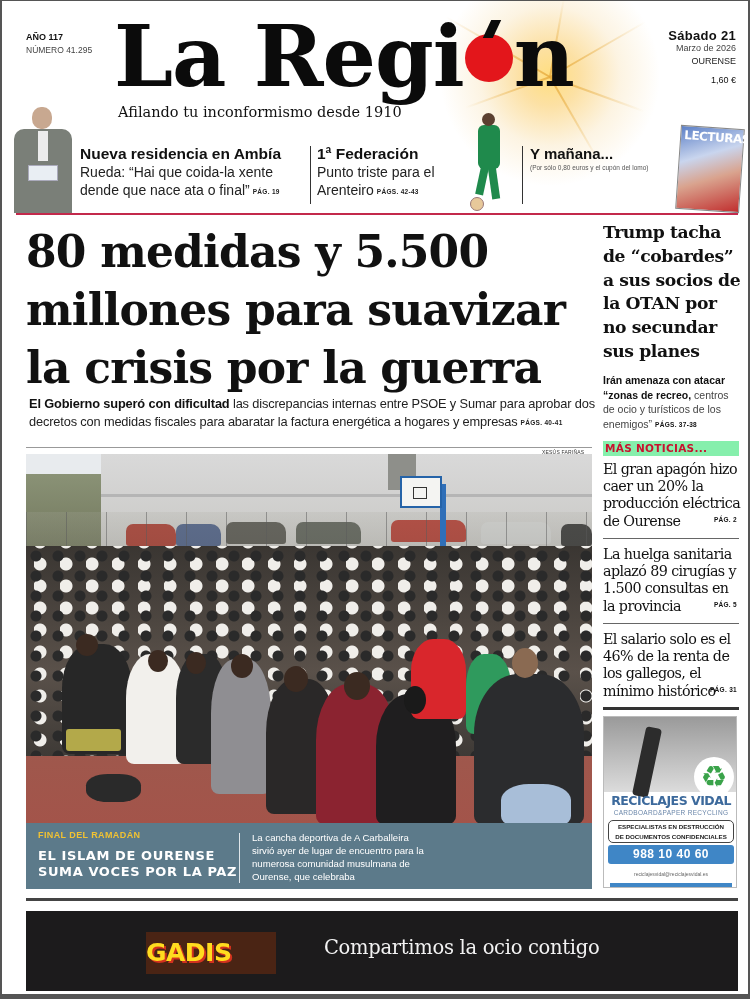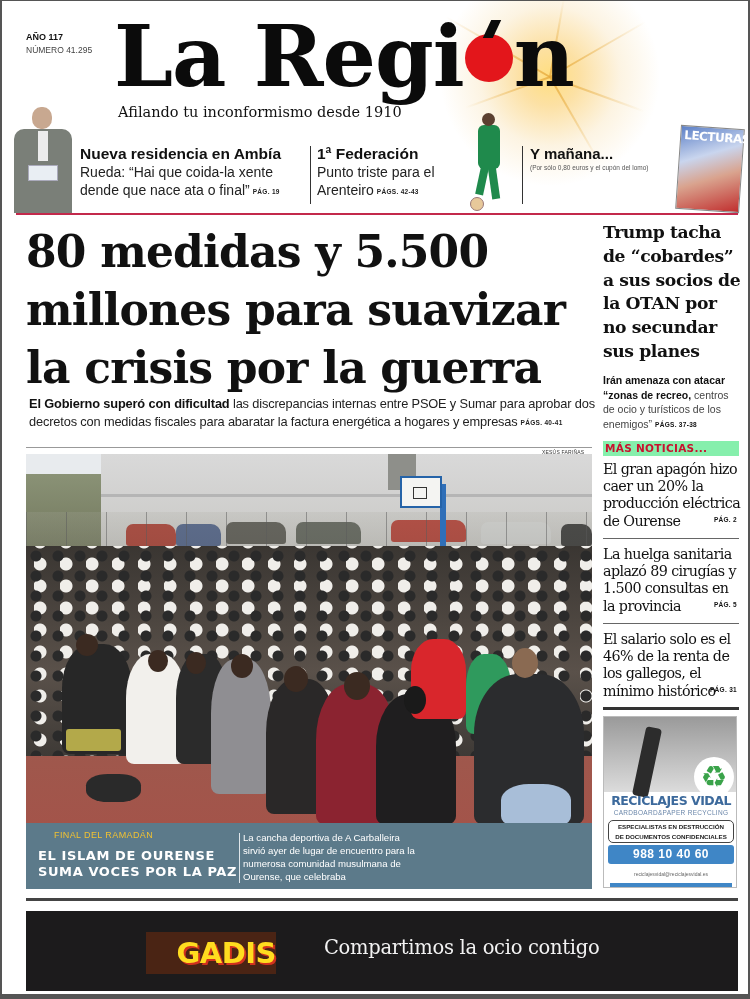--- a/index.html
+++ b/index.html
@@ -73,25 +73,25 @@
   .ph-crowd { position: absolute; left: 0; top: 92px; width: 566px; height: 210px;
     background:
       radial-gradient(circle at 10px 10px, #2a2a2a 0 5px, transparent 6px) 0 0/22px 20px,
       radial-gradient(circle at 6px 14px, #f0eeea 0 6px, transparent 7px) 8px 4px/26px 22px,
       linear-gradient(180deg, #3a3632, #5a514a 60%, #3e3a36); }
   .ph-person { position: absolute; border-radius: 40% 40% 8px 8px; }
   .ph-head { position: absolute; border-radius: 50%; background: #3b2a21; }
 
   
   .caption { position: absolute; left: 24px; top: 822px; width: 566px; height: 66px; background: #5c7a8a; color: #fff; }
-  .cap-kicker { position: absolute; left: 28px; top: 7px; font-size: 9px; font-weight: normal; color: #f1c232; letter-spacing: 0.4px; }
+  .cap-kicker { position: absolute; left: 12px; top: 7px; font-size: 9px; font-weight: bold; color: #f1c232; letter-spacing: 0.4px; }
   .cap-title { position: absolute; left: 12px; top: 25px; width: 200px; font-family: "DejaVu Sans", sans-serif; font-weight: bold; font-size: 13px; line-height: 16px; letter-spacing: 0.6px; color: #fff; }
   .cap-sep { position: absolute; left: 213px; top: 10px; width: 1px; height: 50px; background: #dfe6ea; }
   .cap-col { position: absolute; top: 8px; font-size: 9.6px; line-height: 13px; color: #fff; }
-  .cap-col1 { left: 217px; width: 180px; }
+  .cap-col1 { left: 226px; width: 180px; }
   .cap-col2 { left: 409px; width: 152px; }
   .cap-pag { font-weight: bold; font-size: 8px; float: right; margin-top: 2px; }
 
   
   .side-head { position: absolute; left: 601px; top: 220px; width: 140px; font-family: "DejaVu Serif", serif; font-weight: bold; font-size: 17.2px; line-height: 23.8px; letter-spacing: -0.4px; color: #111; }
   .side-deck { position: absolute; left: 601px; top: 372px; width: 140px; font-size: 10.5px; line-height: 14.5px; color: #444; }
   .side-deck b { color: #111; }
   .side-deck .pag { font-size: 6.5px; color: #111; }
   .mas-bar { position: absolute; left: 601px; top: 440px; width: 136px; height: 15px; background: #86efac; }
   .mas-label { position: absolute; left: 2px; top: 1px; font-family: "DejaVu Sans", sans-serif; font-weight: bold; font-size: 10.5px; color: #c8102e; letter-spacing: 0.3px; }
@@ -110,21 +110,21 @@
   .ad-box { position: absolute; left: 4px; top: 103px; width: 126px; height: 23px; border: 1px solid #444; border-radius: 5px; text-align: center; font-size: 6.2px; line-height: 10px; font-weight: bold; color: #222; padding-top: 1px; }
   .ad-phone { position: absolute; left: 4px; top: 128px; width: 126px; height: 19px; background: #3f86c6; border-radius: 3px; text-align: center; font-weight: bold; font-size: 12px; line-height: 19px; color: #fff; letter-spacing: 0.5px; }
   .ad-email { position: absolute; left: 0; top: 154px; width: 134px; text-align: center; font-size: 5px; color: #666; }
   .ad-foot { position: absolute; left: 6px; top: 166px; width: 122px; height: 4px; background: #3f86c6; }
 
   .bottom-rule { position: absolute; left: 24px; top: 897px; width: 712px; height: 3px; background: #444; }
 
   
   .gadis { position: absolute; left: 24px; top: 910px; width: 712px; height: 80px; background: #1c1b1c; }
   .gadis-logo { position: absolute; left: 120px; top: 21px; width: 130px; height: 42px; background: #4a2414; }
-  .gadis-word { position: absolute; left: 0; top: 0; width: 130px; text-align: right; font-family: "DejaVu Sans", sans-serif; font-weight: bold; font-size: 29px; line-height: 42px; color: #ffdc1f; letter-spacing: -0.5px; text-shadow: 2px 2px 0 #d2321e; }
+  .gadis-word { position: absolute; left: 0; top: 0; width: 130px; text-align: left; font-family: "DejaVu Sans", sans-serif; font-weight: bold; font-size: 25px; line-height: 42px; color: #ffdc1f; letter-spacing: -0.5px; text-shadow: 2px 2px 0 #d2321e; }
   .gadis-slogan { position: absolute; left: 298px; top: 25px; font-family: "DejaVu Serif", serif; font-size: 19.5px; color: #f2f2f2; letter-spacing: -0.3px; }
   .page-bottom { position: absolute; left: 0; top: 993px; width: 750px; height: 6px; background: #555; }
 </style>
 </head>
 <body>
 
 <header class="masthead">
   <div class="burst"></div>
   <div class="burst-ray" style="width:110px;transform:rotate(-30deg)"></div>
   <div class="burst-ray" style="width:120px;transform:rotate(-150deg)"></div>
@@ -134,20 +134,26 @@
   <div class="burst-ray" style="width:95px;transform:rotate(60deg)"></div>
 
   <div class="edition-left">
     <div class="year">AÑO 117</div>
     <div class="number">NÚMERO 41.295</div>
   </div>
 
   <div class="logo"><span>La Regi</span><span class="dot"></span><span>n</span></div>
   <div class="tagline">Afilando tu inconformismo desde 1910</div>
 
+  <div class="edition-right">
+    <div class="day">Sábado  21</div>
+    <div class="month">Marzo de 2026</div>
+    <div class="city">OURENSE</div>
+    <div class="price">1,60 €</div>
+  </div>
 
   <div class="teaser-photo-rueda">
     <div class="rueda-body"></div>
     <div class="rueda-shirt"></div>
     <div class="rueda-head"></div>
     <div class="rueda-lectern"></div>
   </div>
   <div class="teaser1">
     <div class="teaser-head">Nueva residencia en Ambía</div>
     <div class="teaser-body"><span>Rueda: “Hai que coida-la xente dende que nace ata o final”</span><span class="pag">PÁG. 19</span></div>

